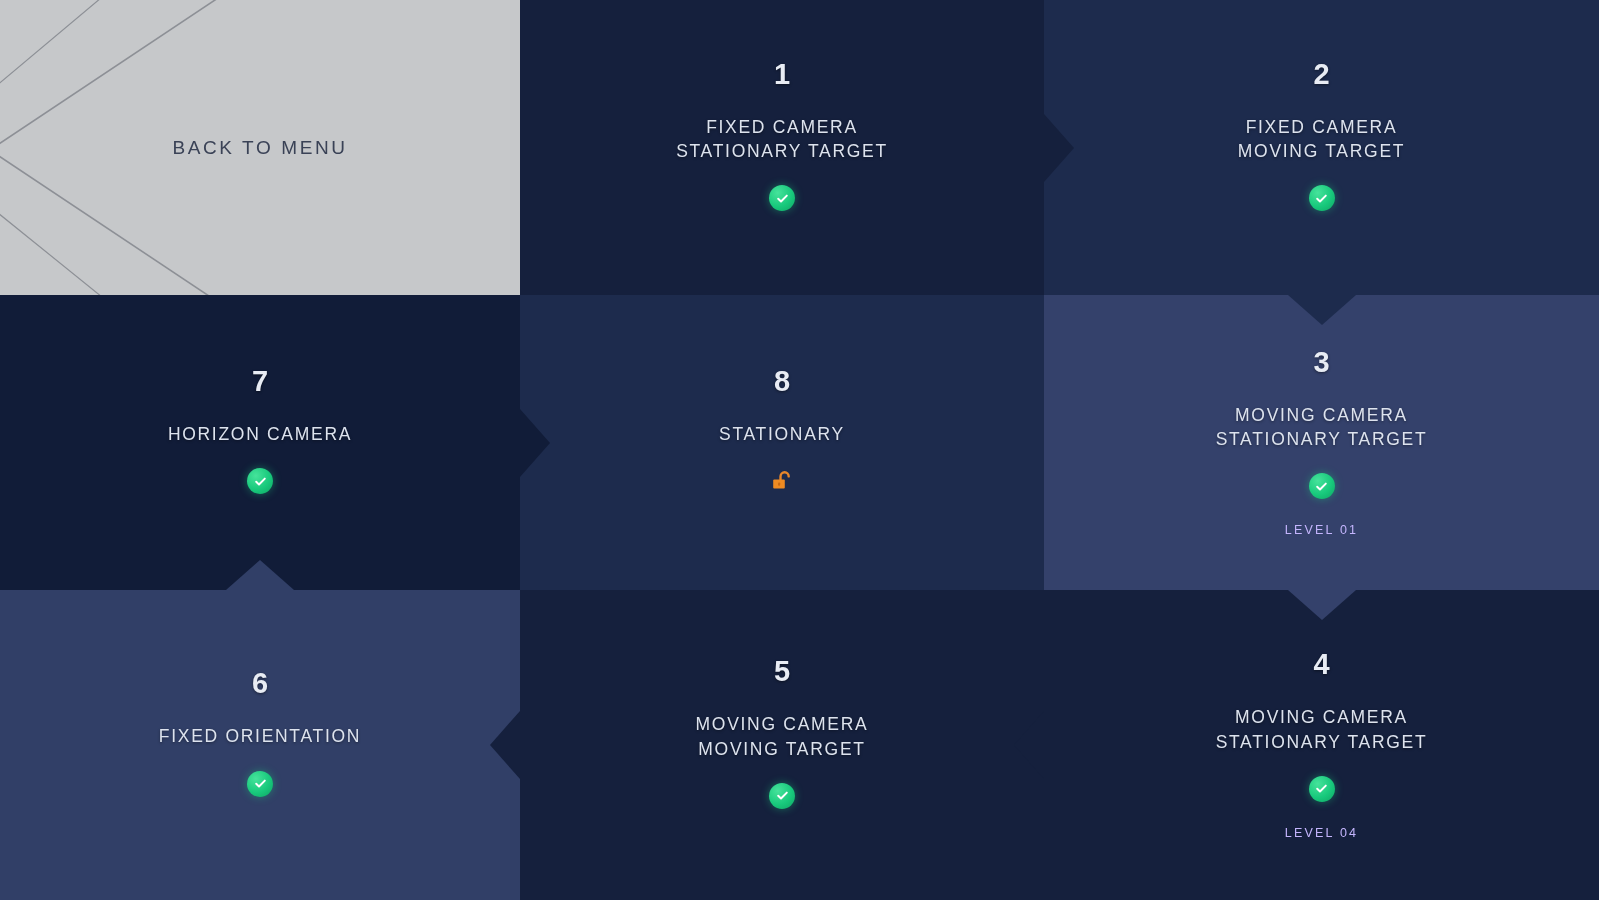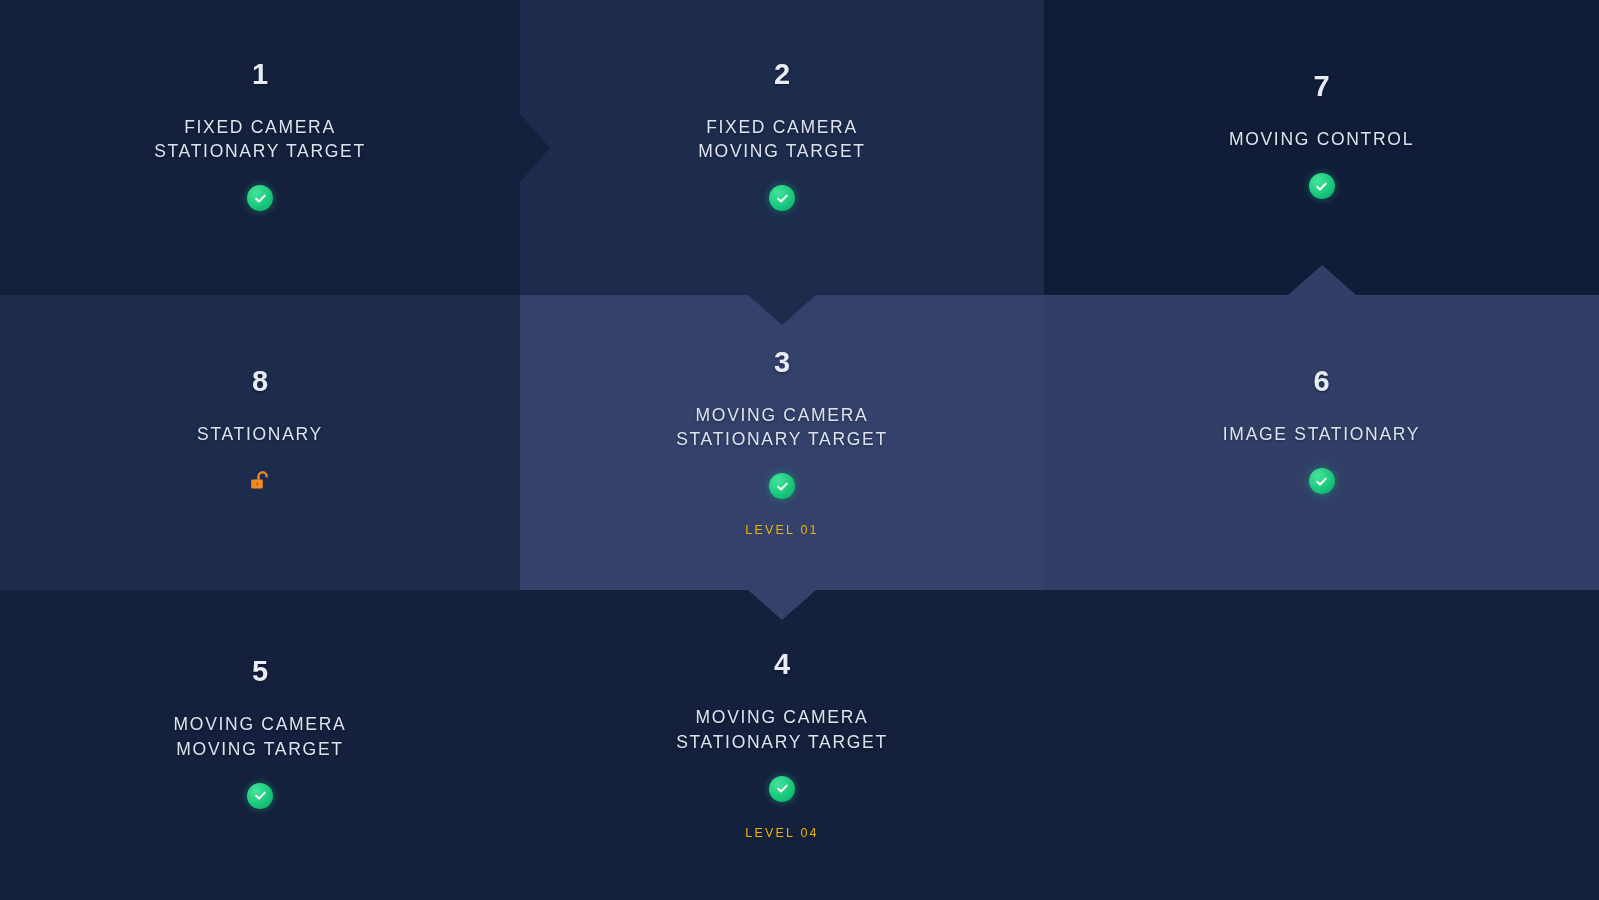--- a/index.html
+++ b/index.html
@@ -61,21 +61,21 @@
     line-height:1.38;
     font-weight:400;
     text-shadow:0 1px 3px rgba(0,0,0,.4);
     white-space:pre-line;
   }
   .tile-status { margin-top:22px; height:26px; display:flex; align-items:center; justify-content:center; }
   .tile-level {
     margin-top:24px;
     font-size:12.5px;
     letter-spacing:2.2px;
-    color:#eab308;
+    color:#c4b5fd;
     font-weight:400;
   }
   .tile-level.empty { visibility:hidden; }
 
   
   .badge-check {
     width:26px; height:26px; border-radius:50%;
     background:radial-gradient(circle at 34% 30%, #46e39b 0%, #18c97c 55%, #0fa463 100%);
     display:flex; align-items:center; justify-content:center;
     box-shadow:0 0 9px rgba(26,200,124,.45);
@@ -103,20 +103,27 @@
   
   #a67 { top:-30px; left:calc(50% - 34px); border-bottom-color:#313f67; }
   
   #a78 { right:-30px; top:calc(50% - 34px); border-left-color:#111c38; }
 </style>
 </head>
 <body>
 
 <div id="board">
 
+  <div class="cell v-menu">
+    <svg class="menu-lines" viewBox="0 0 520 295" preserveAspectRatio="none">
+      <path d="M 275 -40 L -10 150 L 275 340" fill="none" stroke="#8d9096" stroke-width="1.6"></path>
+      <path d="M 170 -60 L -80 150 L 180 360" fill="none" stroke="#8d9096" stroke-width="1.2"></path>
+    </svg>
+    <span class="menu-label">BACK TO MENU</span>
+  </div>
 
   <div class="cell v-dark">
     <span class="tile-num">1</span>
     <span class="tile-title">FIXED CAMERA
 STATIONARY TARGET</span>
     <div class="tile-status">
       <span class="badge-check">
         <svg width="15" height="15" viewBox="0 0 16 16">
             <path d="M3.4 8.3 L6.4 11.2 L12.6 4.9" fill="none" stroke="#ffffff" stroke-width="2.1" stroke-linecap="round" stroke-linejoin="round"></path>
           </svg>
@@ -136,21 +143,21 @@
             <path d="M3.4 8.3 L6.4 11.2 L12.6 4.9" fill="none" stroke="#ffffff" stroke-width="2.1" stroke-linecap="round" stroke-linejoin="round"></path>
           </svg>
       </span>
     </div>
     <span class="tile-level empty"></span>
     <span class="arrow down" id="a23"></span>
   </div>
 
   <div class="cell v-darker">
     <span class="tile-num">7</span>
-    <span class="tile-title">MOVING CONTROL</span>
+    <span class="tile-title">HORIZON CAMERA</span>
     <div class="tile-status">
       <span class="badge-check">
         <svg width="15" height="15" viewBox="0 0 16 16">
             <path d="M3.4 8.3 L6.4 11.2 L12.6 4.9" fill="none" stroke="#ffffff" stroke-width="2.1" stroke-linecap="round" stroke-linejoin="round"></path>
           </svg>
       </span>
     </div>
     <span class="tile-level empty"></span>
     <span class="arrow right" id="a78"></span>
   </div>
@@ -180,21 +187,21 @@
             <path d="M3.4 8.3 L6.4 11.2 L12.6 4.9" fill="none" stroke="#ffffff" stroke-width="2.1" stroke-linecap="round" stroke-linejoin="round"></path>
           </svg>
       </span>
     </div>
     <span class="tile-level">LEVEL 01</span>
     <span class="arrow down" id="a34"></span>
   </div>
 
   <div class="cell v-light2">
     <span class="tile-num">6</span>
-    <span class="tile-title">IMAGE STATIONARY</span>
+    <span class="tile-title">FIXED ORIENTATION</span>
     <div class="tile-status">
       <span class="badge-check">
         <svg width="15" height="15" viewBox="0 0 16 16">
             <path d="M3.4 8.3 L6.4 11.2 L12.6 4.9" fill="none" stroke="#ffffff" stroke-width="2.1" stroke-linecap="round" stroke-linejoin="round"></path>
           </svg>
       </span>
     </div>
     <span class="tile-level empty"></span>
     <span class="arrow up" id="a67"></span>
   </div>

